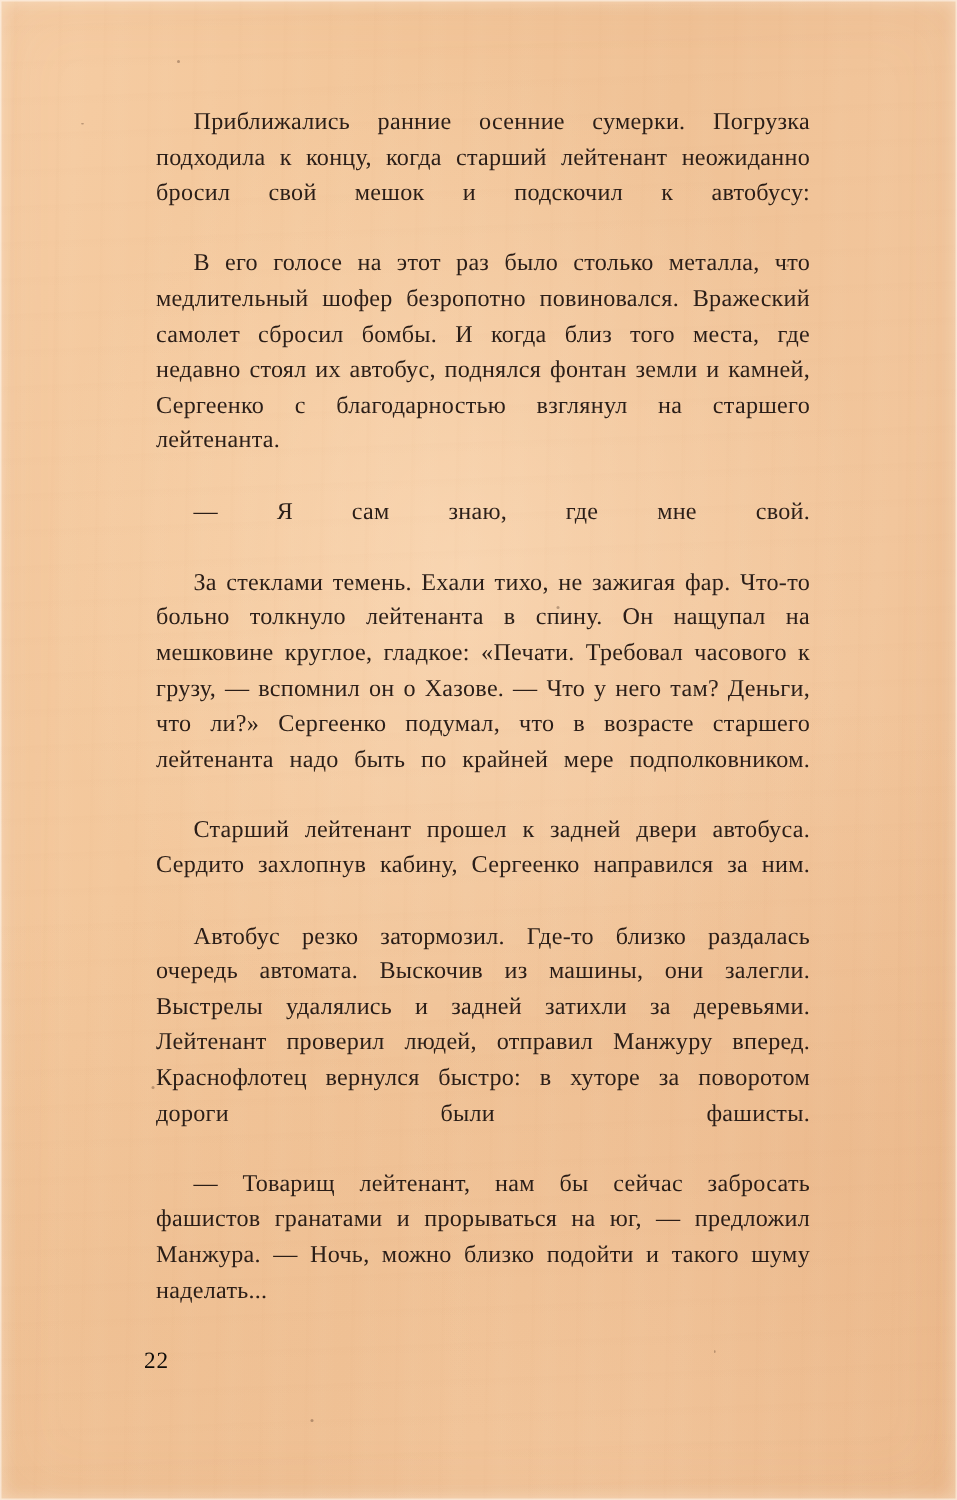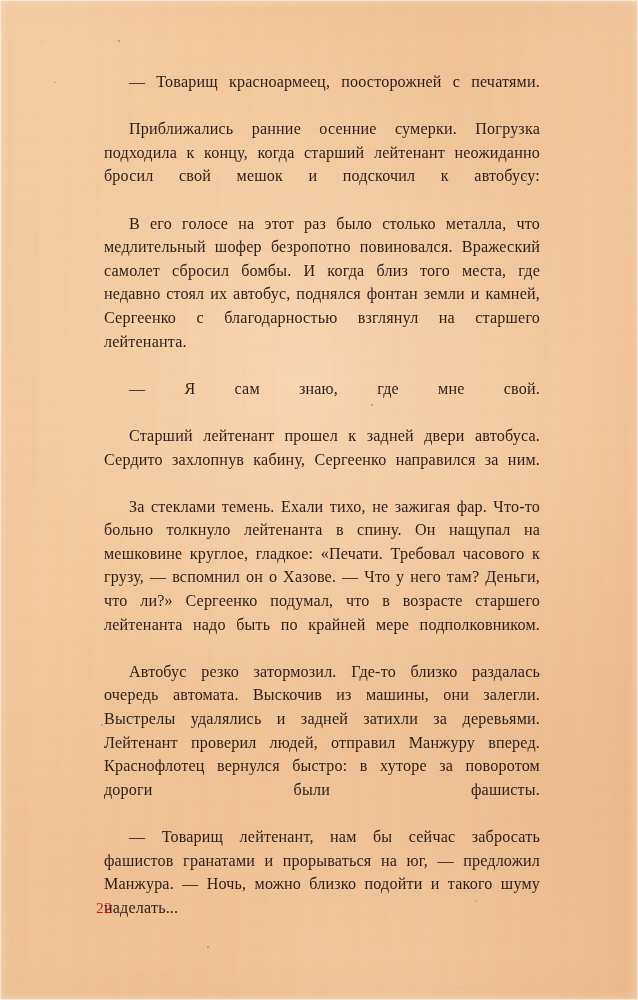--- a/index.html
+++ b/index.html
@@ -91,21 +91,21 @@
   .text-block p::after {
     content: "";
     display: inline-block;
     width: 100%;
   }
   .page-number {
     position: absolute;
     left: 96px;
     top: 899px;
     font-size: 15.5px;
-    color: #b91c1c;
+    color: #000000;
     font-family: "Liberation Serif", "DejaVu Serif", serif;
     letter-spacing: .5px;
   }
   
   .ink {
     filter: blur(0.16px) contrast(1.06);
     opacity: .94;
   }
 </style>
 </head>
@@ -119,26 +119,25 @@
 
   <div class="paper-speck" style="left:118px;top:40px;width:2px;height:2px;"></div>
   <div class="paper-speck" style="left:54px;top:82px;width:2px;height:1px;"></div>
   <div class="paper-speck" style="left:207px;top:946px;width:2px;height:2px;"></div>
   <div class="paper-speck" style="left:524px;top:176px;width:2px;height:2px;"></div>
   <div class="paper-speck" style="left:101px;top:724px;width:2px;height:2px;"></div>
   <div class="paper-speck" style="left:476px;top:900px;width:1px;height:2px;"></div>
   <div class="paper-speck" style="left:371px;top:404px;width:2px;height:2px;"></div>
 
   <div class="text-block ink">
-    <p>— Товарищ красноармеец, поосторожней с печатями.</p>
     <p>Приближались ранние осенние сумерки. Погрузка подходила к концу, когда старший лейтенант неожиданно бросил свой мешок и подскочил к автобусу:</p>
     <p>В его голосе на этот раз было столько металла, что медлительный шофер безропотно повиновался. Вражеский самолет сбросил бомбы. И когда близ того места, где недавно стоял их автобус, поднялся фонтан земли и камней, Сергеенко с благодарностью взглянул на старшего лейтенанта.</p>
     <p>— Я сам знаю, где мне свой.</p>
+    <p>За стеклами темень. Ехали тихо, не зажигая фар. Что-то больно толкнуло лейтенанта в спину. Он нащупал на мешковине круглое, гладкое: «Печати. Требовал часового к грузу, — вспомнил он о Хазове. — Что у него там? Деньги, что ли?» Сергеенко подумал, что в возрасте старшего лейтенанта надо быть по крайней мере подполковником.</p>
     <p>Старший лейтенант прошел к задней двери автобуса. Сердито захлопнув кабину, Сергеенко направился за ним.</p>
-    <p>За стеклами темень. Ехали тихо, не зажигая фар. Что-то больно толкнуло лейтенанта в спину. Он нащупал на мешковине круглое, гладкое: «Печати. Требовал часового к грузу, — вспомнил он о Хазове. — Что у него там? Деньги, что ли?» Сергеенко подумал, что в возрасте старшего лейтенанта надо быть по крайней мере подполковником.</p>
     <p>Автобус резко затормозил. Где-то близко раздалась очередь автомата. Выскочив из машины, они залегли. Выстрелы удалялись и задней затихли за деревьями. Лейтенант проверил людей, отправил Манжуру вперед. Краснофлотец вернулся быстро: в хуторе за поворотом дороги были фашисты.</p>
     <p>— Товарищ лейтенант, нам бы сейчас забросать фашистов гранатами и прорываться на юг, — предложил Манжура. — Ночь, можно близко подойти и такого шуму наделать...</p>
 
   </div>
 
   <div class="page-number ink">22</div>
 
   <div class="paper-edge"></div>
 </div>
 

